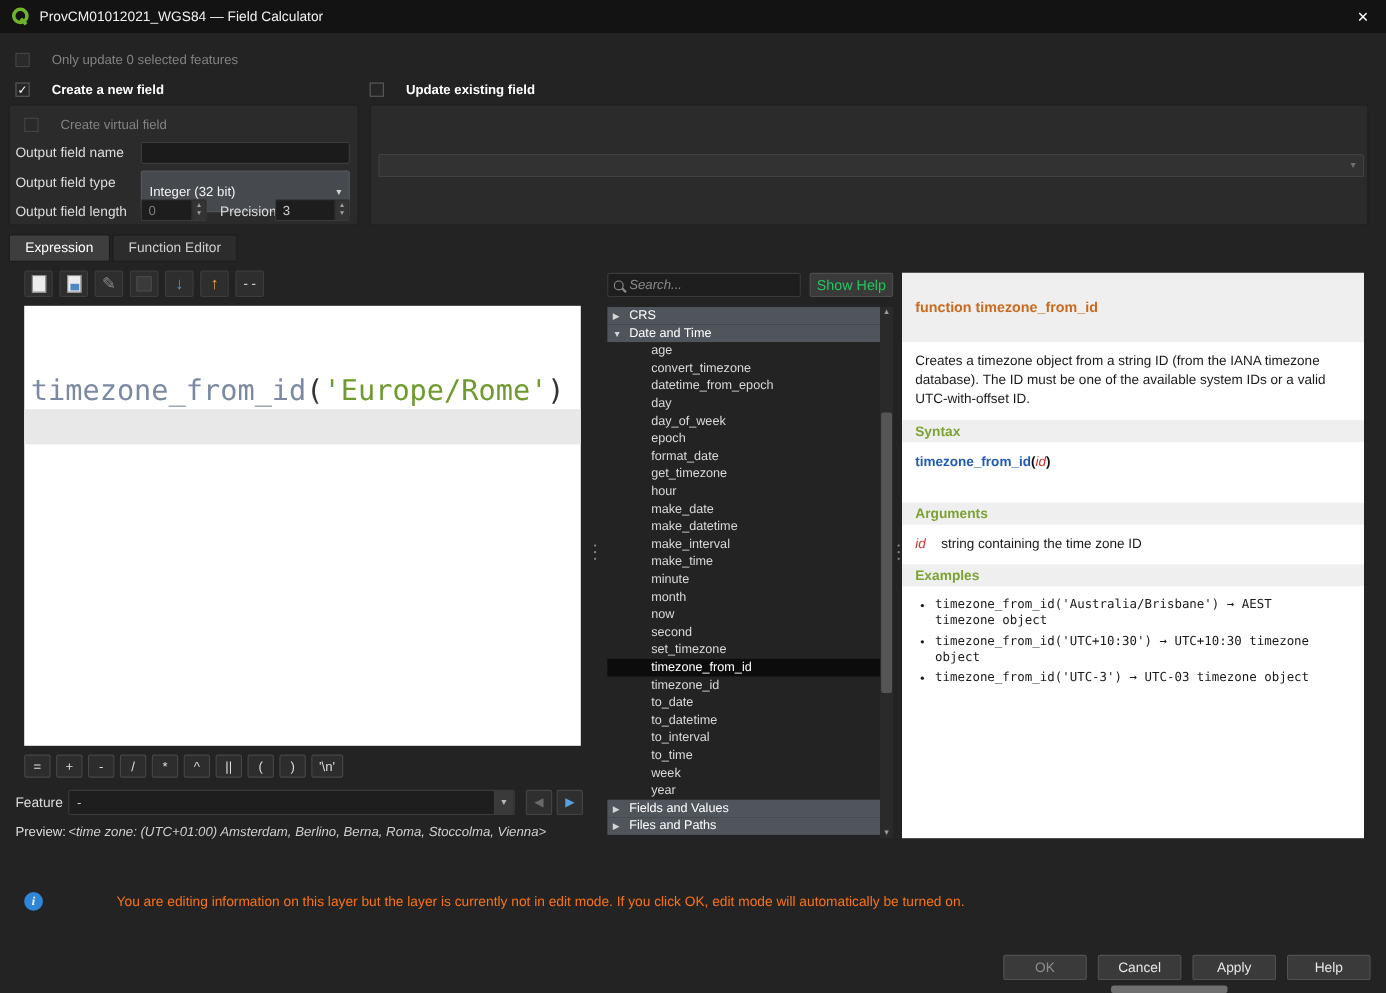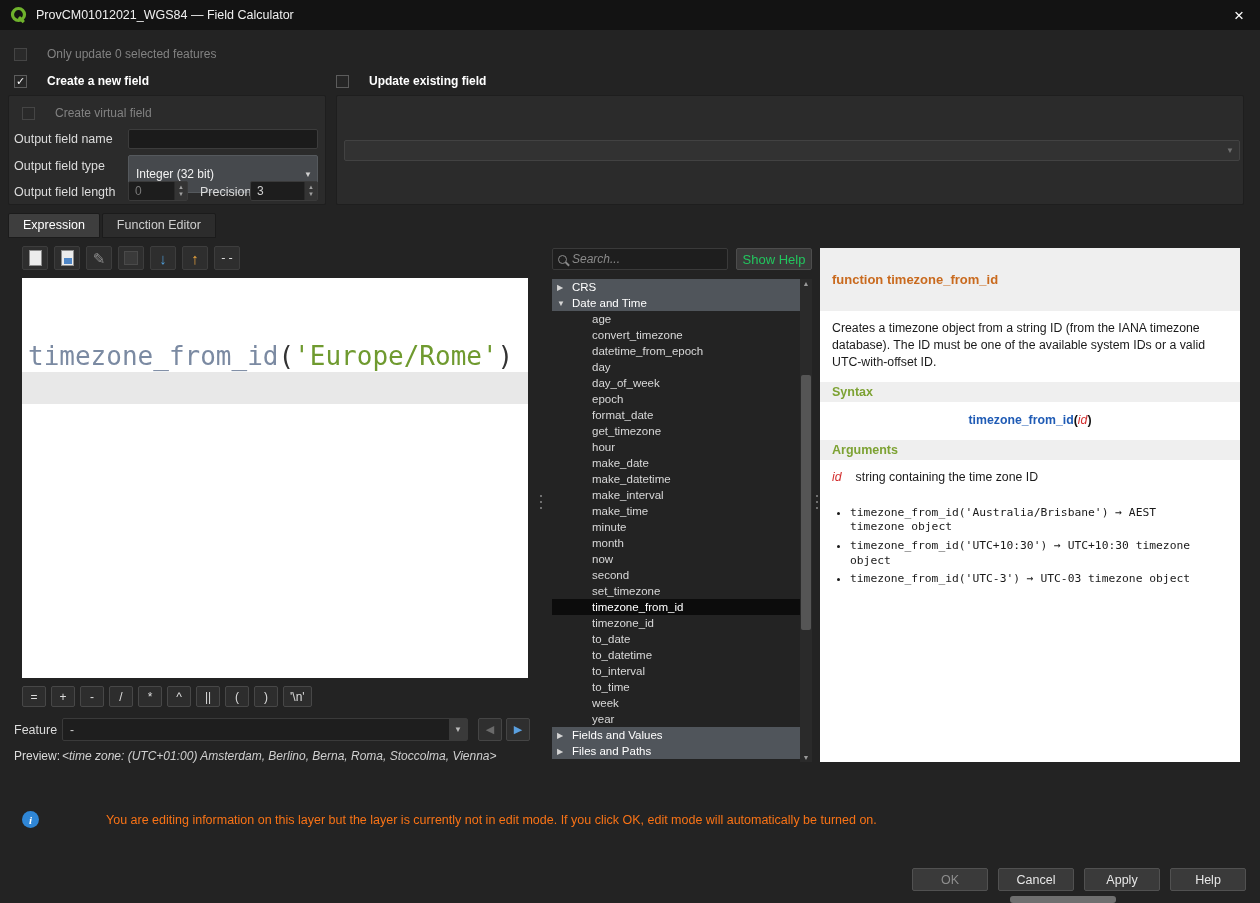--- a/index.html
+++ b/index.html
@@ -94,21 +94,21 @@
 
   .scrollbar { position:absolute; left:800px; top:279px; width:12px; height:483px; background:#2a2a2a; }
   .scrollbar .arr { position:absolute; left:0; width:12px; text-align:center; font-size:7px; color:#9a9a9a; }
   .scrollbar .thumb { position:absolute; left:1px; width:10px; background:#555555; border-radius:2px; }
 
   
   .help { position:absolute; left:820px; top:248px; width:420px; height:514px; background:#ffffff; color:#1a1a1a; overflow:hidden; font-size:12.3px; }
   .help-title { background:#efefef; padding:24px 12px; font-size:13px; font-weight:bold; color:#c96a1e; }
   .help-desc { padding:9px 12px 10px; line-height:1.4; }
   .sec-band { background:#efefef; padding:3px 12px; font-weight:bold; color:#7da233; font-size:12.5px; }
-  .syntax-line { padding:11px 12px 13px; font-size:12.3px;text-align:center; }
+  .syntax-line { padding:11px 12px 30px; font-size:12.3px; }
   .syn-fn { font-weight:bold; color:#1f5bb5; }
   .syn-p { color:#111; font-weight:bold; }
   .syn-arg { color:#d32f2f; font-style:italic; }
   .arg-row { padding:10px 12px 12px; display:flex; gap:14px; }
   .examples-list { margin:10px 0 0 30px; font-family:"DejaVu Sans Mono", monospace; font-size:11.3px; line-height:1.3; }
   .examples-list li { margin-bottom:4px; max-width:360px; }
 
   
   .info-icon { position:absolute; left:22px; top:811px; width:17px; height:17px; border-radius:50%; background:#2f86d6; color:#fff; font-size:11px; font-weight:bold; display:flex; align-items:center; justify-content:center; font-family:"Liberation Serif", serif; font-style:italic; }
   .footer-msg { position:absolute; left:90px; top:813px; font-size:12.5px; color:#f97316;margin-left:16px; }
@@ -370,20 +370,21 @@
   <div class="help">
     <div class="help-title">function timezone_from_id</div>
     <div class="help-desc">Creates a timezone object from a string ID (from the IANA timezone database). The ID must be one of the available system IDs or a valid UTC-with-offset ID.</div>
     <div class="sec-band">Syntax</div>
     <div class="syntax-line"><span class="syn-fn">timezone_from_id</span><span class="syn-p">(</span><span class="syn-arg">id</span><span class="syn-p">)</span></div>
     <div class="sec-band">Arguments</div>
     <div class="arg-row">
       <span class="syn-arg">id</span>
       <span class="arg-desc">string containing the time zone ID</span>
     </div>
+    <div class="sec-band">Examples</div>
     <ul class="examples-list">
         <li class="example-item">timezone_from_id('Australia/Brisbane') → AEST timezone object</li>
         <li class="example-item">timezone_from_id('UTC+10:30') → UTC+10:30 timezone object</li>
         <li class="example-item">timezone_from_id('UTC-3') → UTC-03 timezone object</li>
       </ul>
   </div>
 
   <div class="info-icon">i</div>
   <span class="footer-msg">You are editing information on this layer but the layer is currently not in edit mode. If you click OK, edit mode will automatically be turned on.</span>
   <div class="dialog-buttons">

